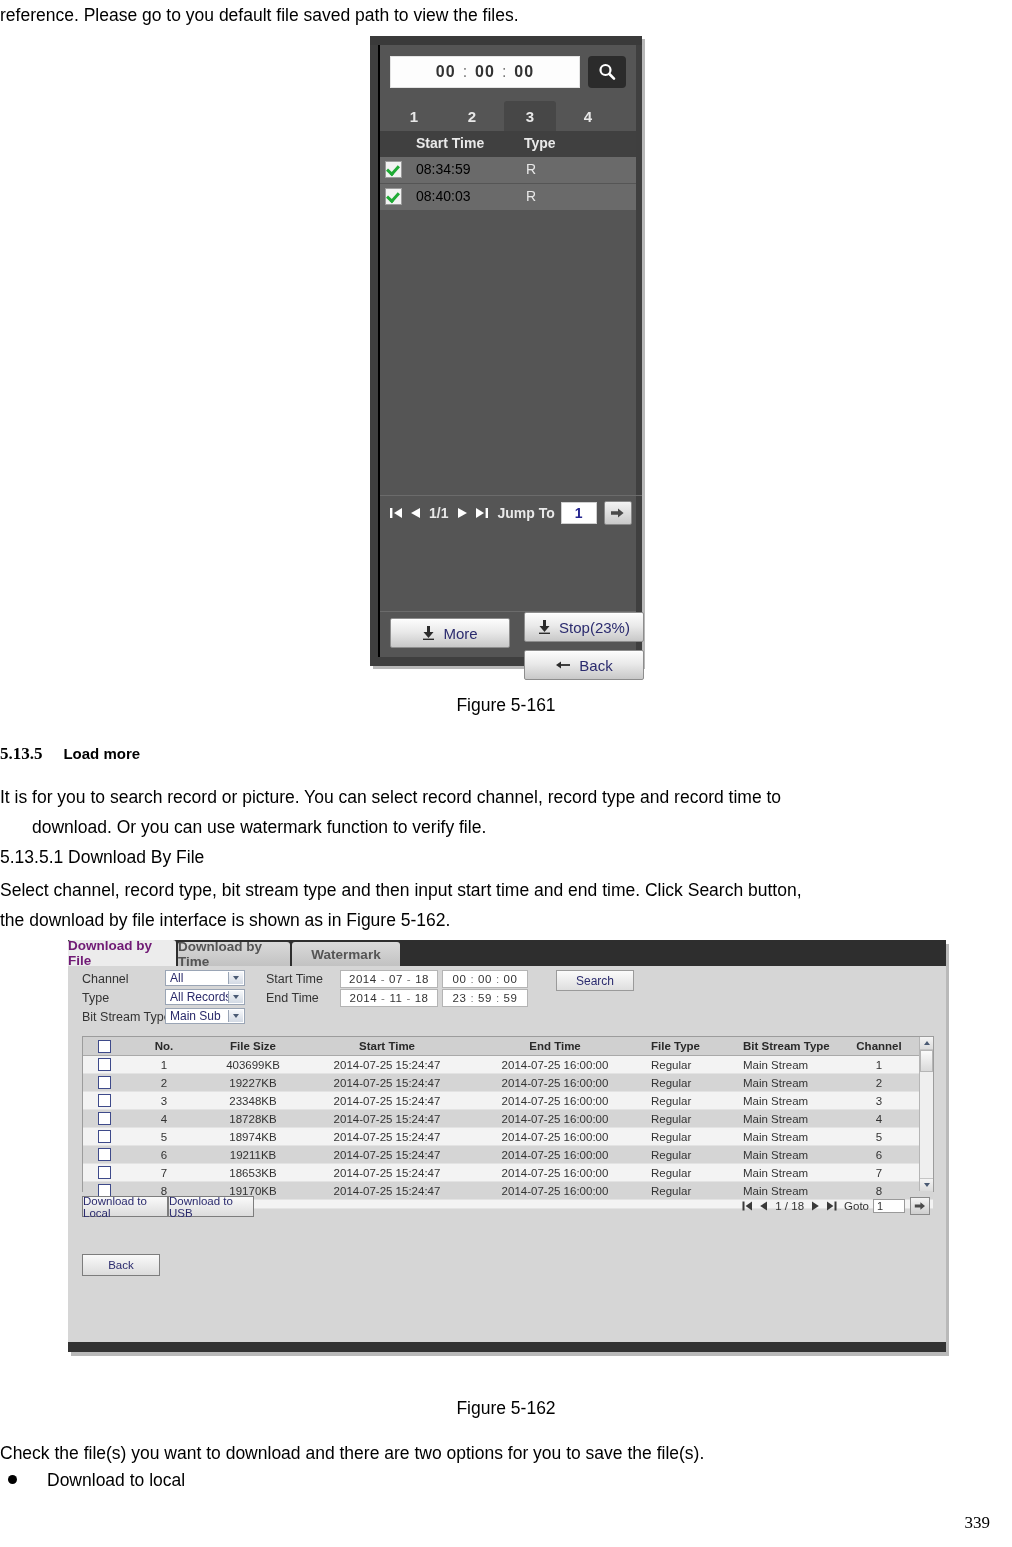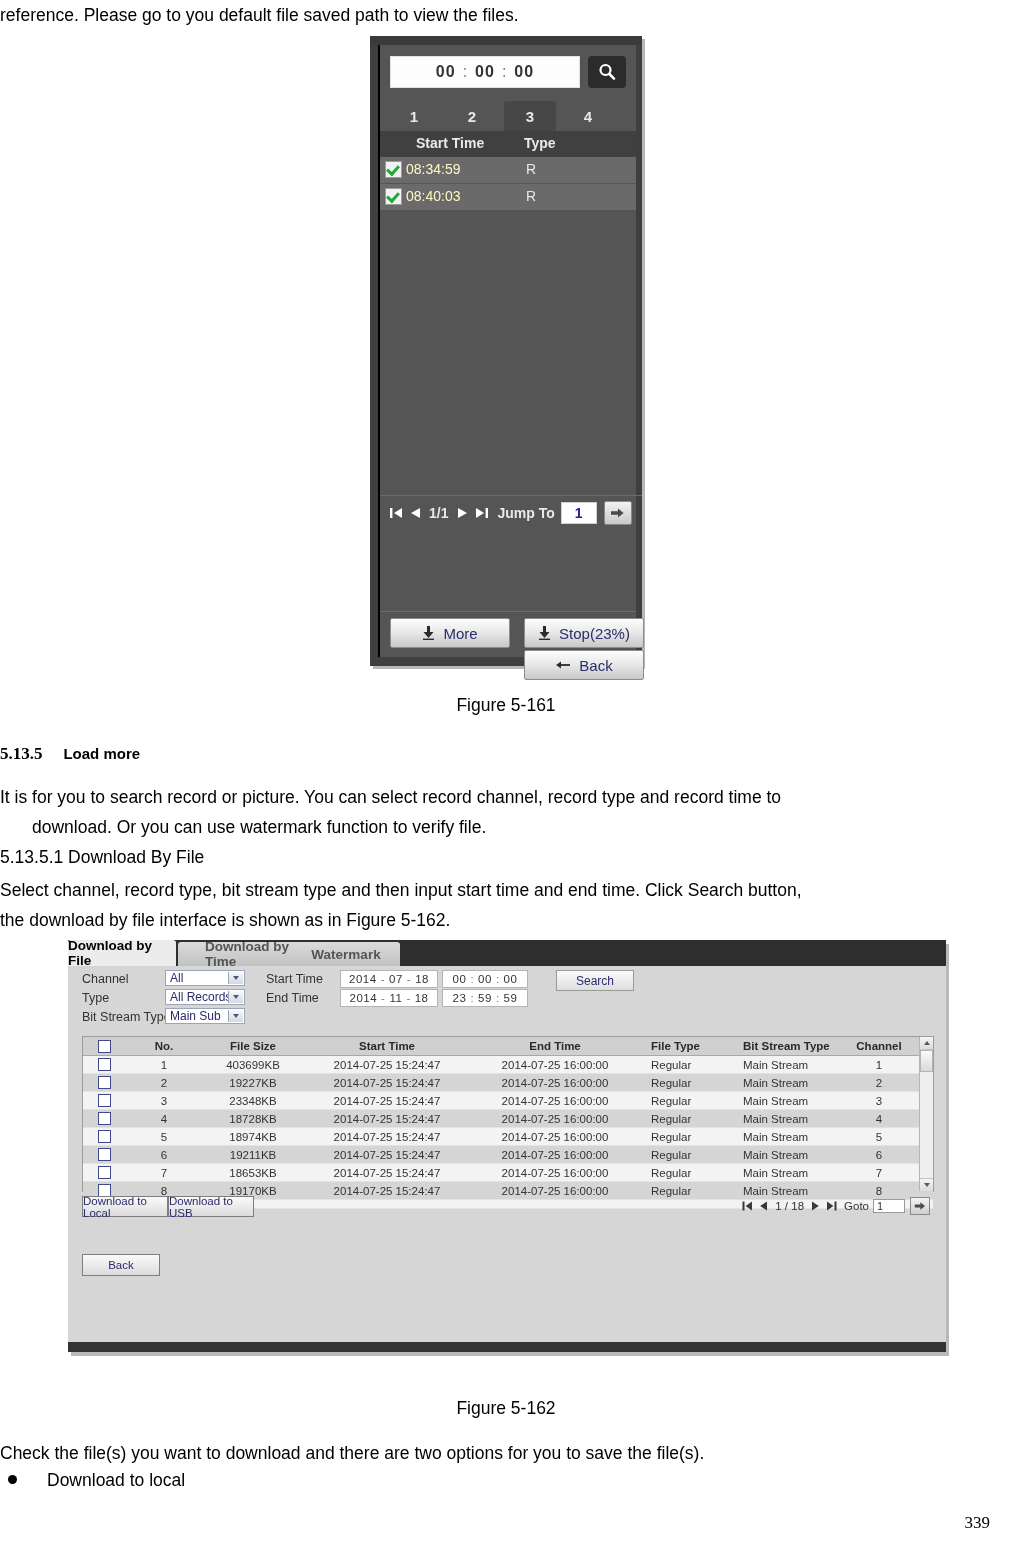--- a/index.html
+++ b/index.html
@@ -125,21 +125,21 @@
   }
   .rec-head {
     height: 26px; background:#404040; position:relative;
   }
   .rec-head .c-st  { position:absolute; left:36px; top:4px; color:#e9e9e9; font-size:14px; font-weight:bold;}
   .rec-head .c-ty  { position:absolute; left:144px; top:4px; color:#e9e9e9; font-size:14px; font-weight:bold;}
   .rec-row {
     height: 26px; background:#6a6a6a; position:relative; margin-bottom:1px;
   }
   .rec-row .c-chk { position:absolute; left:5px; top:4px; }
-  .rec-row .c-st  { position:absolute; left:26px; top:4px; color:#fef9c3; font-size:14px;}
+  .rec-row .c-st  { position:absolute; left:36px; top:4px; color:#000000; font-size:14px;}
   .rec-row .c-ty  { position:absolute; left:146px; top:4px; color:#e8e8e8; font-size:14px;}
   .chk-green {
     width:15px; height:15px; background:#f2f2f2;
     border:1px solid #9a9a9a; position:relative;
   }
   .chk-green::after {
     content:"";
     position:absolute; left:3px; top:1px;
     width:5px; height:9px;
     border:solid #1faa35; border-width:0 3px 3px 0;
@@ -188,21 +188,21 @@
     height: 28px;
     background: linear-gradient(#fdfdfd 0%, #eaeaea 45%, #c8c8c8 100%);
     border:1px solid #8d8d8d;
     border-radius:2px;
     display:flex; align-items:center; justify-content:center;
     font-size:15px; color:#2b2b6e; font-weight:normal;
     box-shadow: inset 0 1px 0 #fff;
   }
   .d-btn .g { margin-right:8px; display:flex; align-items:center;}
   #btnMore { left:10px; top:6px; width:118px; }
-  #btnStop { left:144px; top:6px; width:118px; }
+  #btnStop { left:144px; top:0; width:118px; }
   #btnBack { left:144px; top:38px; width:118px; }
 
   
   #fig162 {
     position:absolute;
     left: 68px;
     top: 940px;
     width: 878px;
     height: 412px;
     background:#d6d6d6;
@@ -213,25 +213,25 @@
     background:#2e2e2e;
   }
   .wtab {
     position:absolute; top:2px; height:24px;
     display:flex; align-items:center; justify-content:center;
     font-size:13.5px; color:#555; font-weight:bold;
     background: linear-gradient(#dadada,#c2c2c2);
     border-top-left-radius:3px; border-top-right-radius:3px;
   }
   .wtab.active {
-    background:#ececec; color:#000000;
+    background:#ececec; color:#701a75;
     top:0; height:26px;
   }
   #wt0 { left:0px;   width:108px; }
-  #wt1 { left:110px; width:112px;padding-left:27px; }
+  #wt1 { left:110px; width:112px; }
   #wt2 { left:224px; width:108px; }
 
   .wform {
     position:absolute; left:0; top:26px; width:100%; height:68px;
     background:#d6d6d6;
   }
   .flabel {
     position:absolute; font-size:12.5px; color:#333;
   }
   .fselect {

